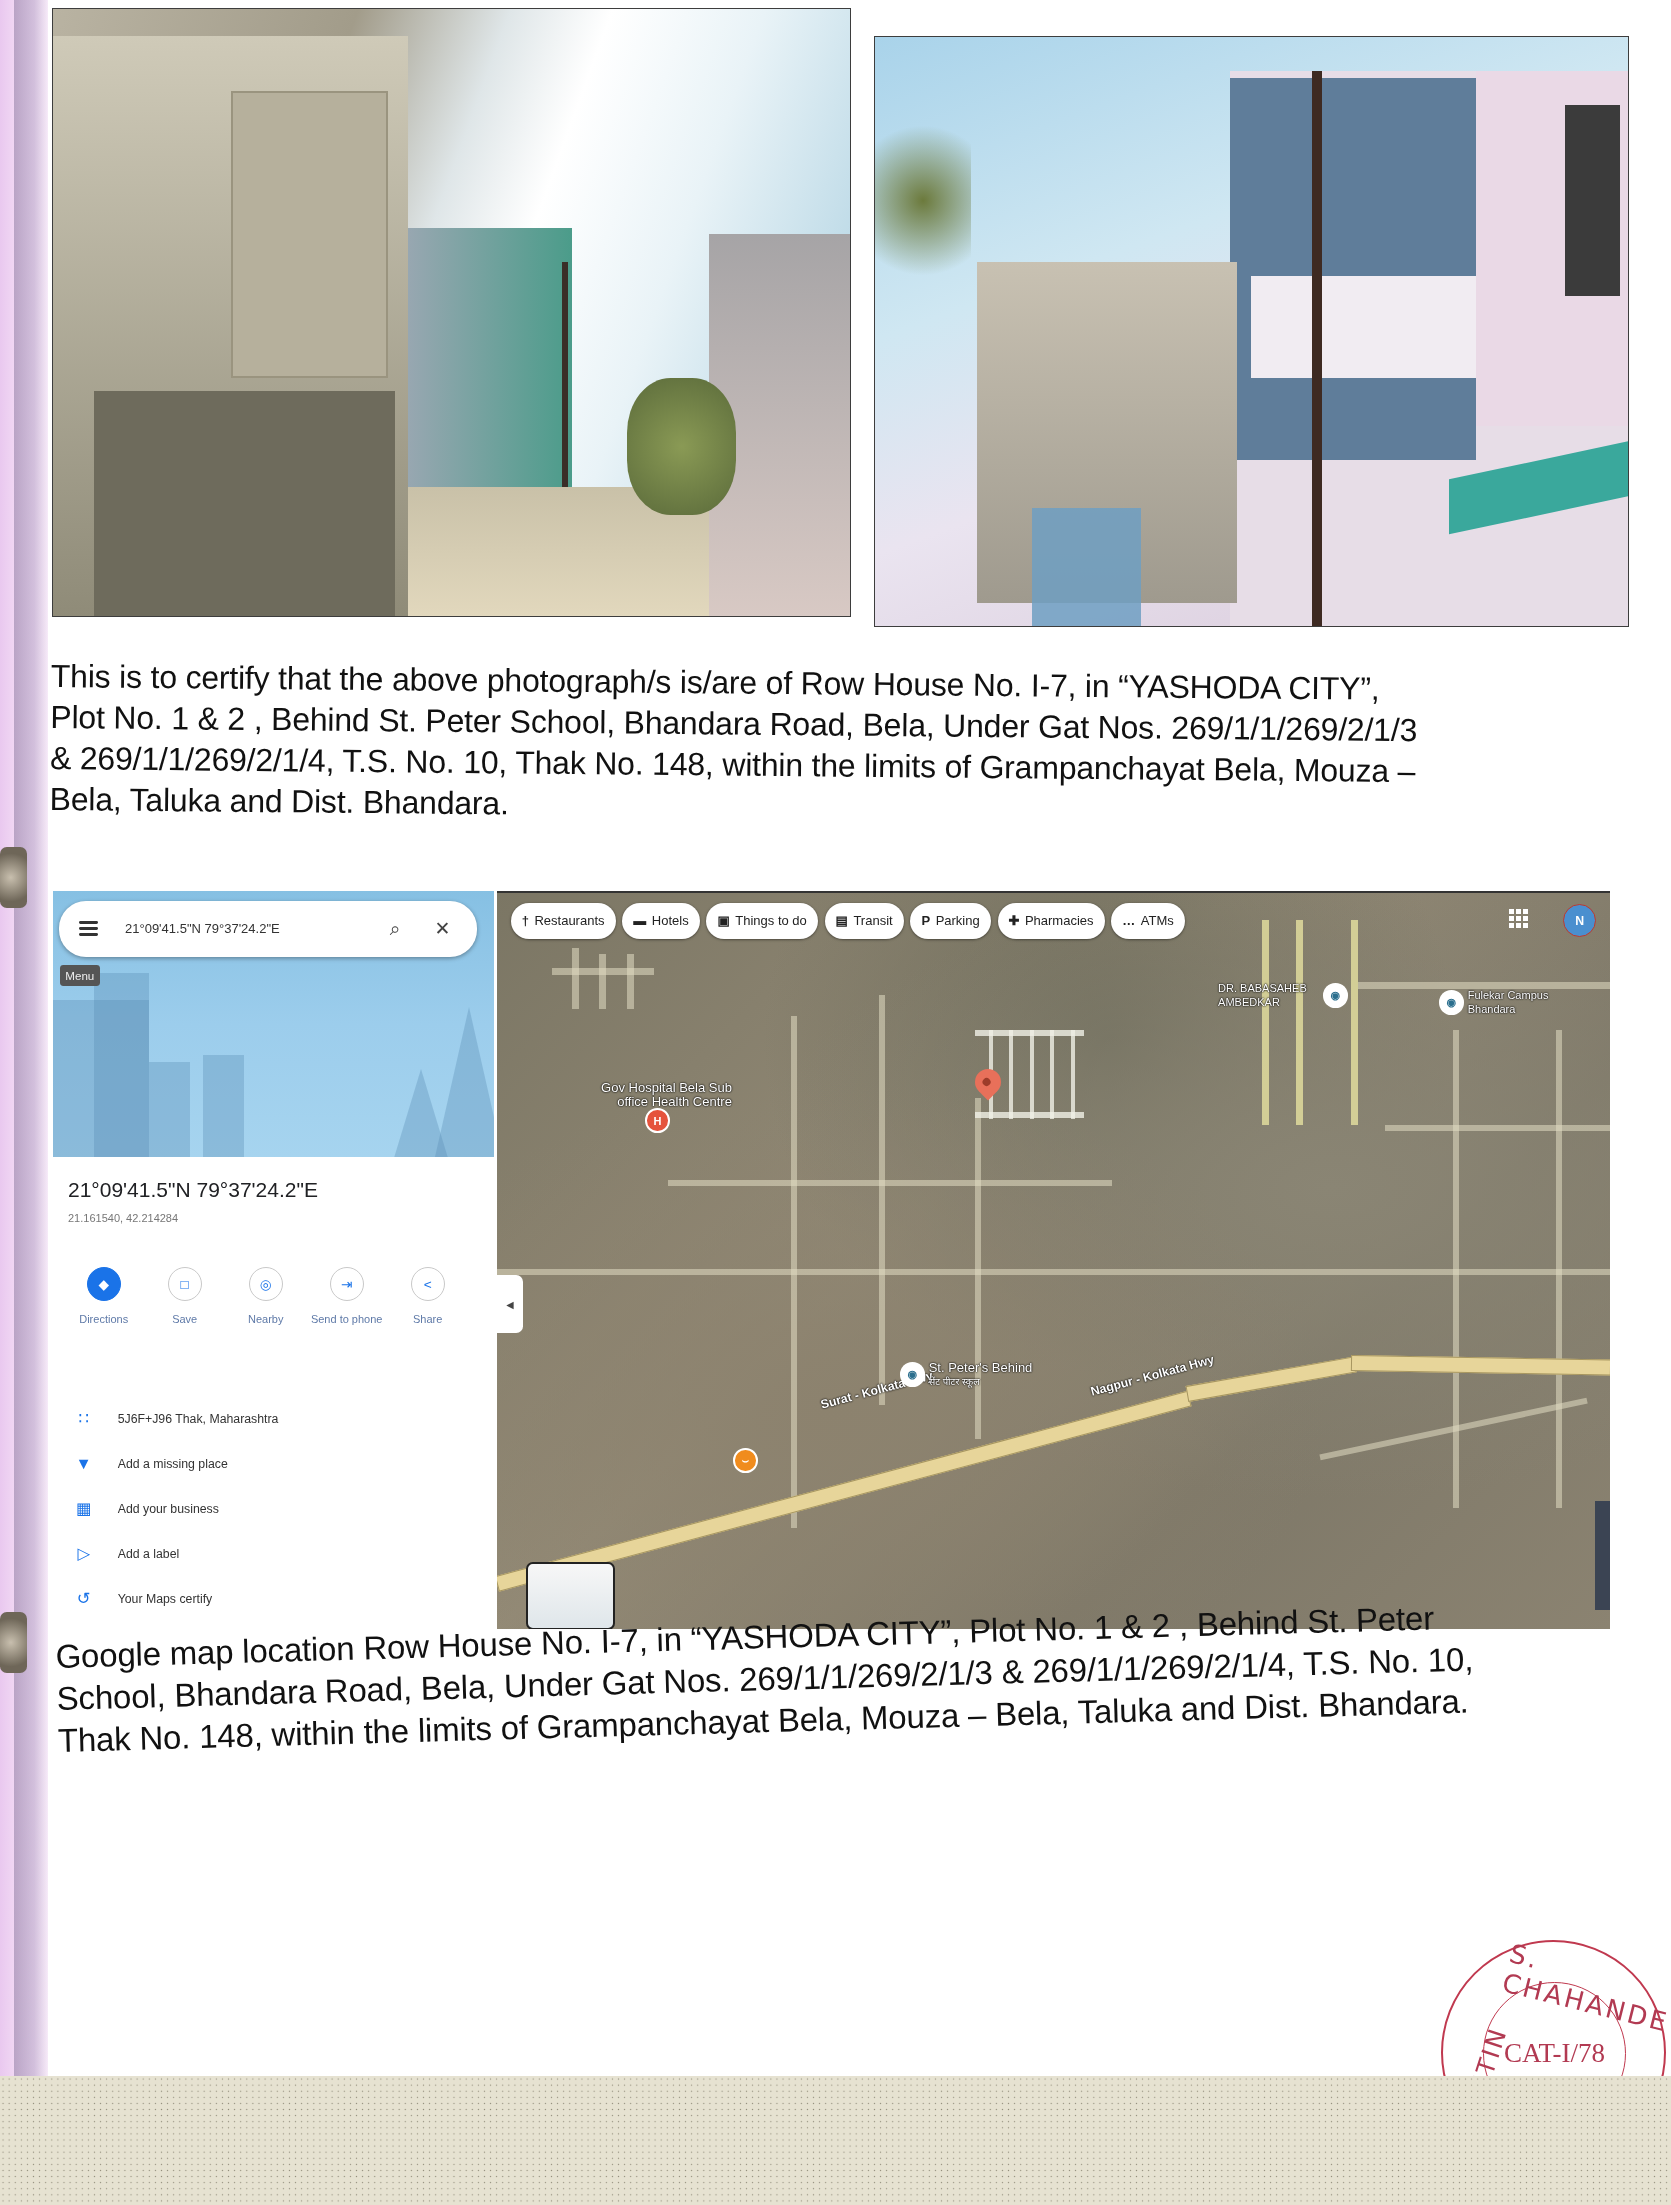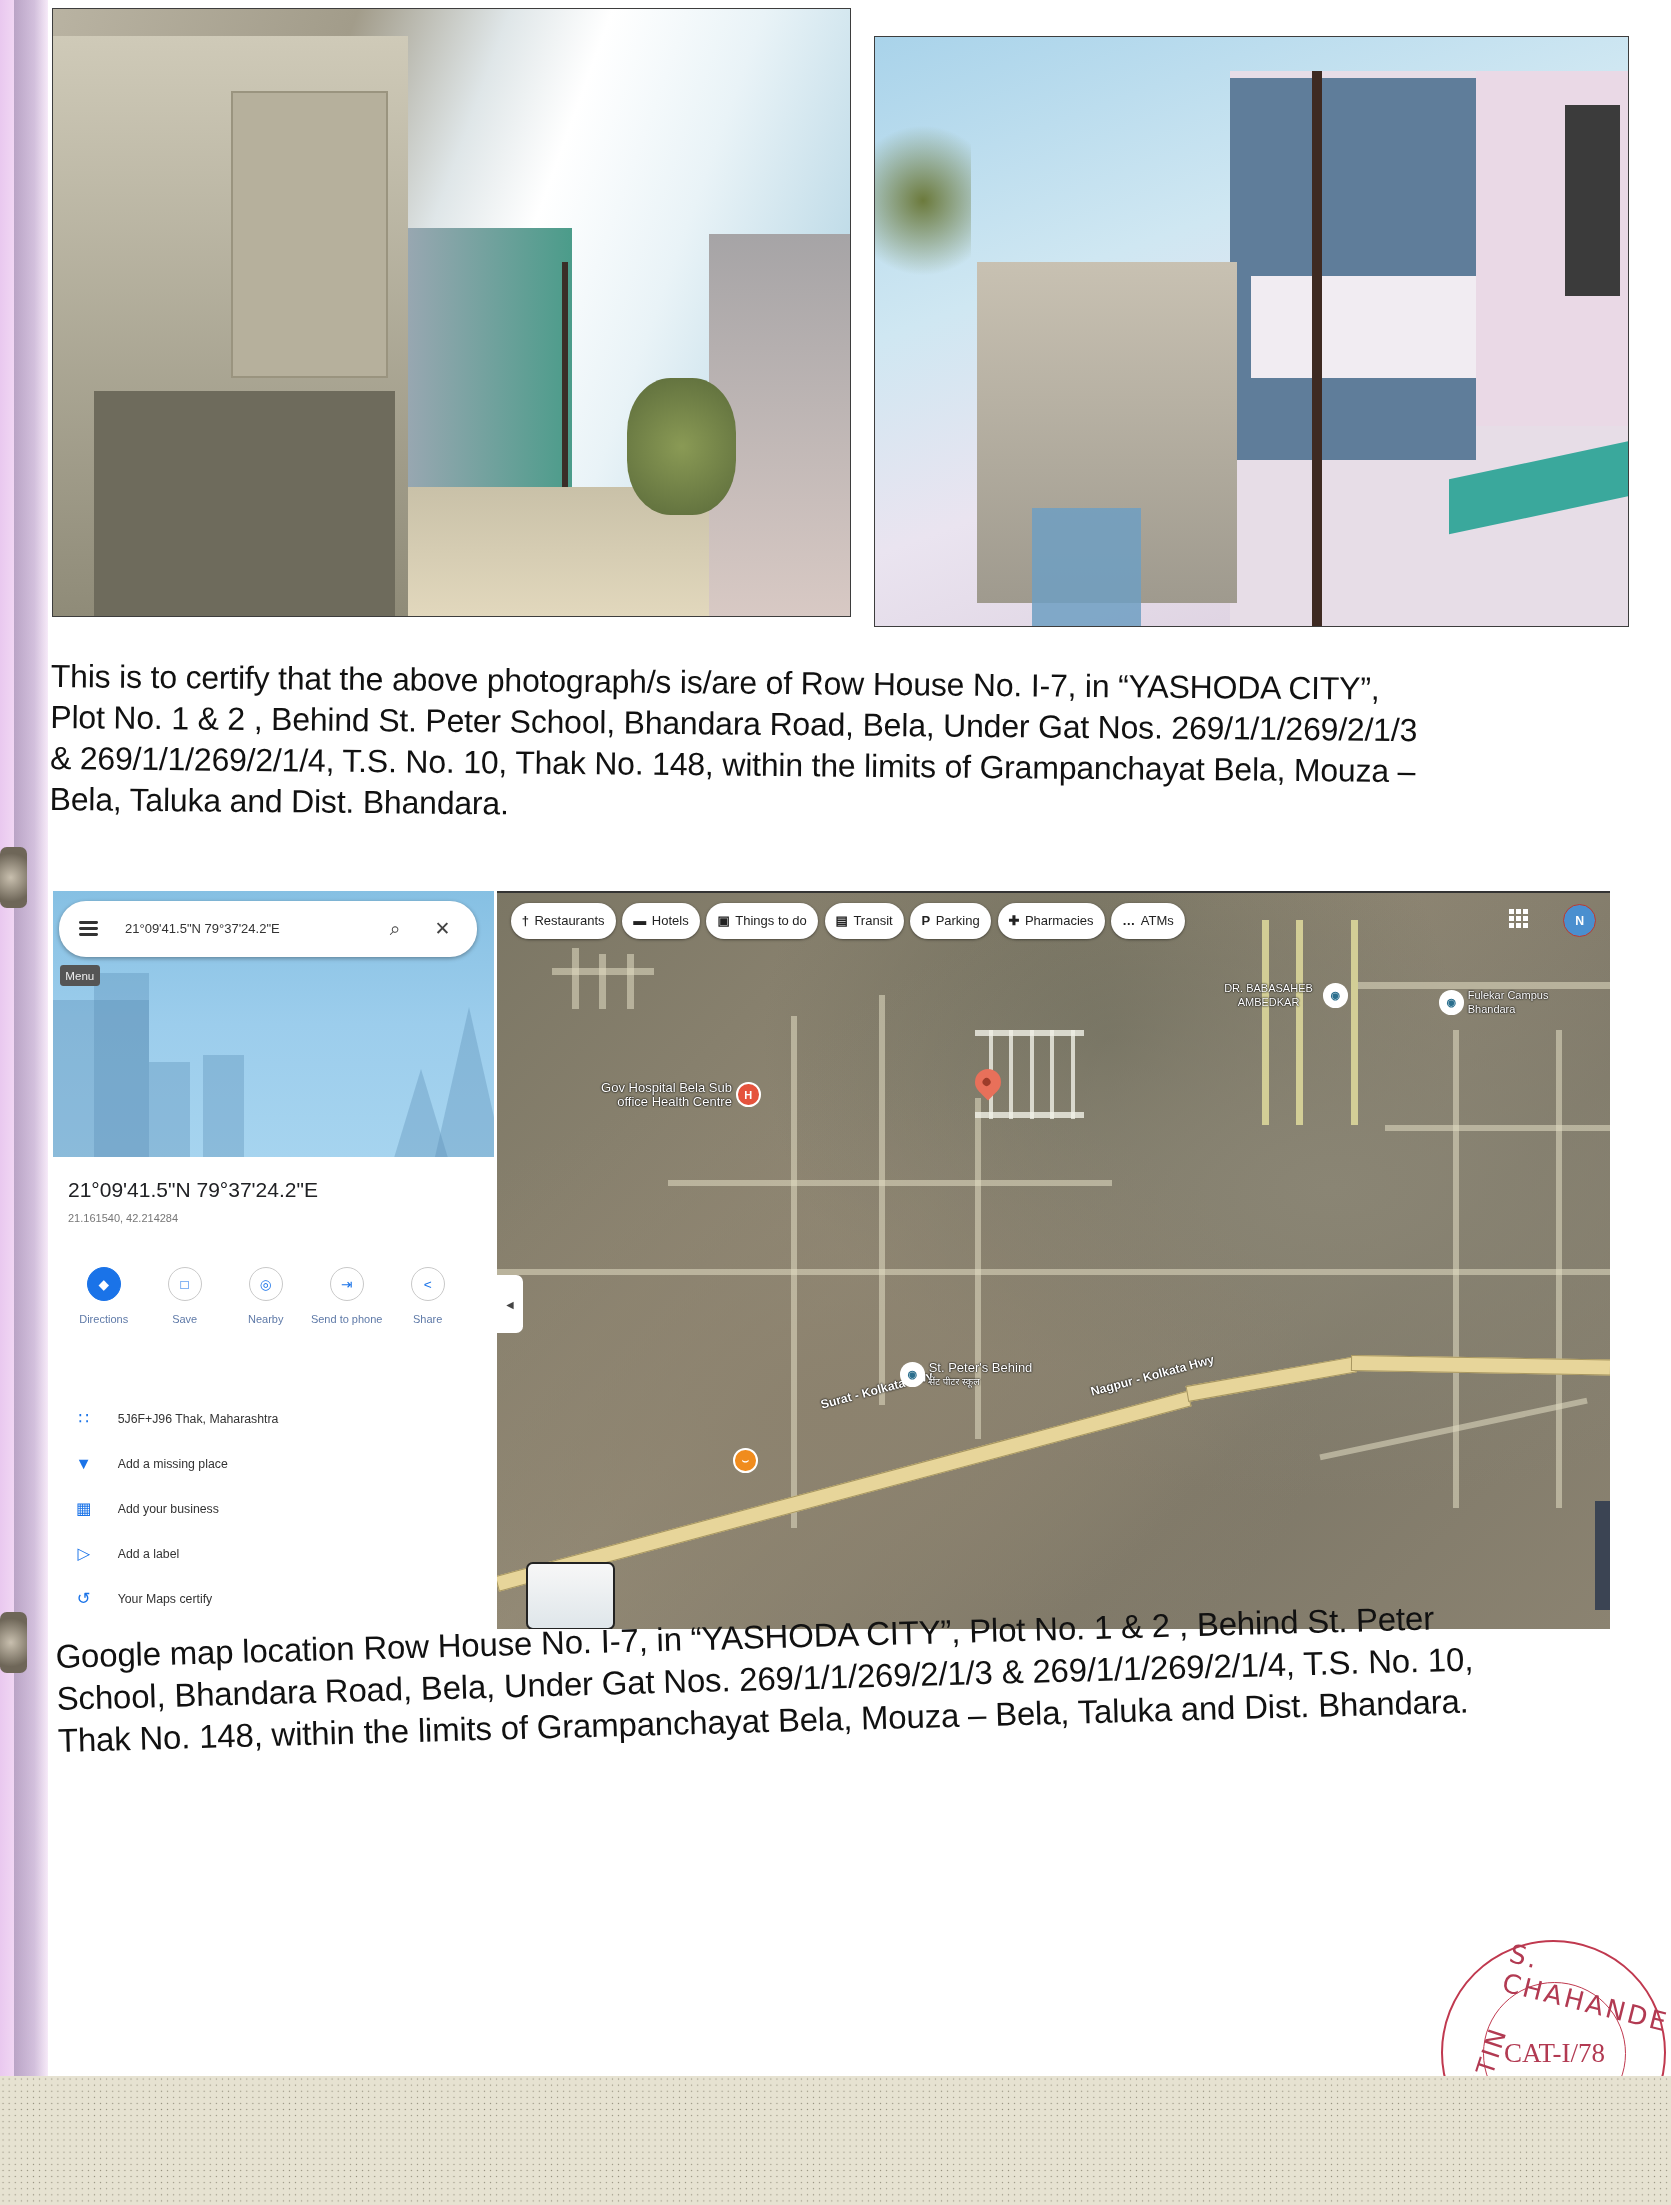--- a/index.html
+++ b/index.html
@@ -381,26 +381,26 @@
         <i></i>
         <i></i>
         <i></i>
         <i></i>
         <i></i>
         <i></i>
         <i></i>
       </div>
     <div class="compass">N</div>
 
-    <div class="poi" style="left:82px;top:188px;">
+    <div class="poi" style="left:82px;top:188px;flex-direction:column;">
       <span class="pname" style="width:157px;text-align:right;">Gov Hospital Bela Sub office Health Centre</span>
       <span class="pin" style="background:#e5533d;color:#fff;border:2px solid #fff;">H</span>
     </div>
     <div class="poi" style="left:717px;top:89px;">
-      <span class="pname" style="width:109px;text-align:center;font-size:11px;">DR. BABASAHEB AMBEDKAR</span>
+      <span class="pname" style="width:109px;text-align:left;font-size:11px;">DR. BABASAHEB AMBEDKAR</span>
       <span class="pin" style="color:#2b6f8e;">◉</span>
     </div>
     <div class="poi" style="left:942px;top:96px;">
       <span class="pin" style="color:#2b6f8e;">◉</span>
       <span class="pname" style="width:89px;font-size:11px;">Fulekar Campus Bhandara</span>
     </div>
     <div class="poi" style="left:403px;top:468px;">
       <span class="pin" style="color:#2b6f8e;">◉</span>
       <span class="pname">
           <span style="display:block">St. Peter's Behind</span>

